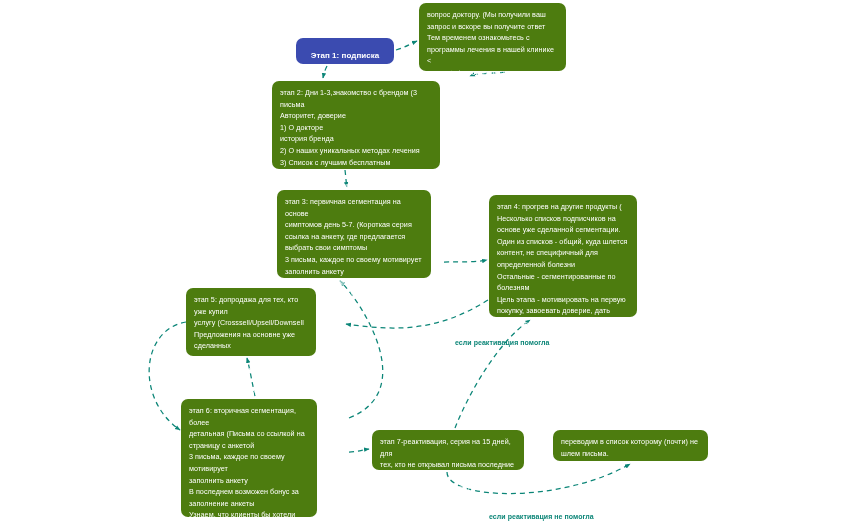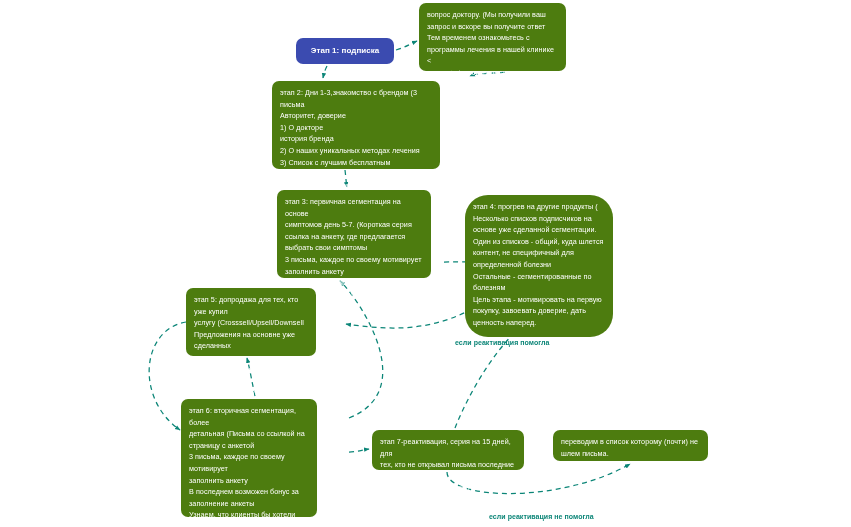--- a/index.html
+++ b/index.html
@@ -37,21 +37,21 @@
   .node.teal {
     background: #4d7c0f;
   }
   .node.blue {
     background: #3b4bb0;
     text-align: center;
     font-weight: bold;
     font-size: 8px;
     padding: 12px;
     display: flex;
-    align-items: center;
+    align-items: flex-start;
     justify-content: center;
   }
   .edge-label {
     position: absolute;
     font-size: 7px;
     color: #0b8577;
     font-weight: bold;
     letter-spacing: 0.05px;
     white-space: nowrap;
   }
@@ -118,21 +118,21 @@
 
   <div class="node teal" style="left:277px; top:190px; width:154px; height:88px;">этап 3: первичная сегментация на основе
 симптомов день 5-7. (Короткая серия
 ссылка на анкету, где предлагается
 выбрать свои симптомы
 3 письма, каждое по своему мотивирует
 заполнить анкету
 В последнем возможен бонус за
 заполнение анкеты)</div>
 
-  <div class="node teal" style="left:465px; top:195px; width:148px; height:142px;border-radius:23px;">этап 4: прогрев на другие продукты (
+  <div class="node teal" style="left:489px; top:195px; width:148px; height:122px;">этап 4: прогрев на другие продукты (
 Несколько списков подписчиков на
 основе уже сделанной сегментации.
 Один из списков - общий, куда шлется
 контент, не специфичный для
 определенной болезни
 Остальные - сегментированные по
 болезням
 Цель этапа - мотивировать на первую
 покупку, завоевать доверие, дать
 ценность наперед.</div>

